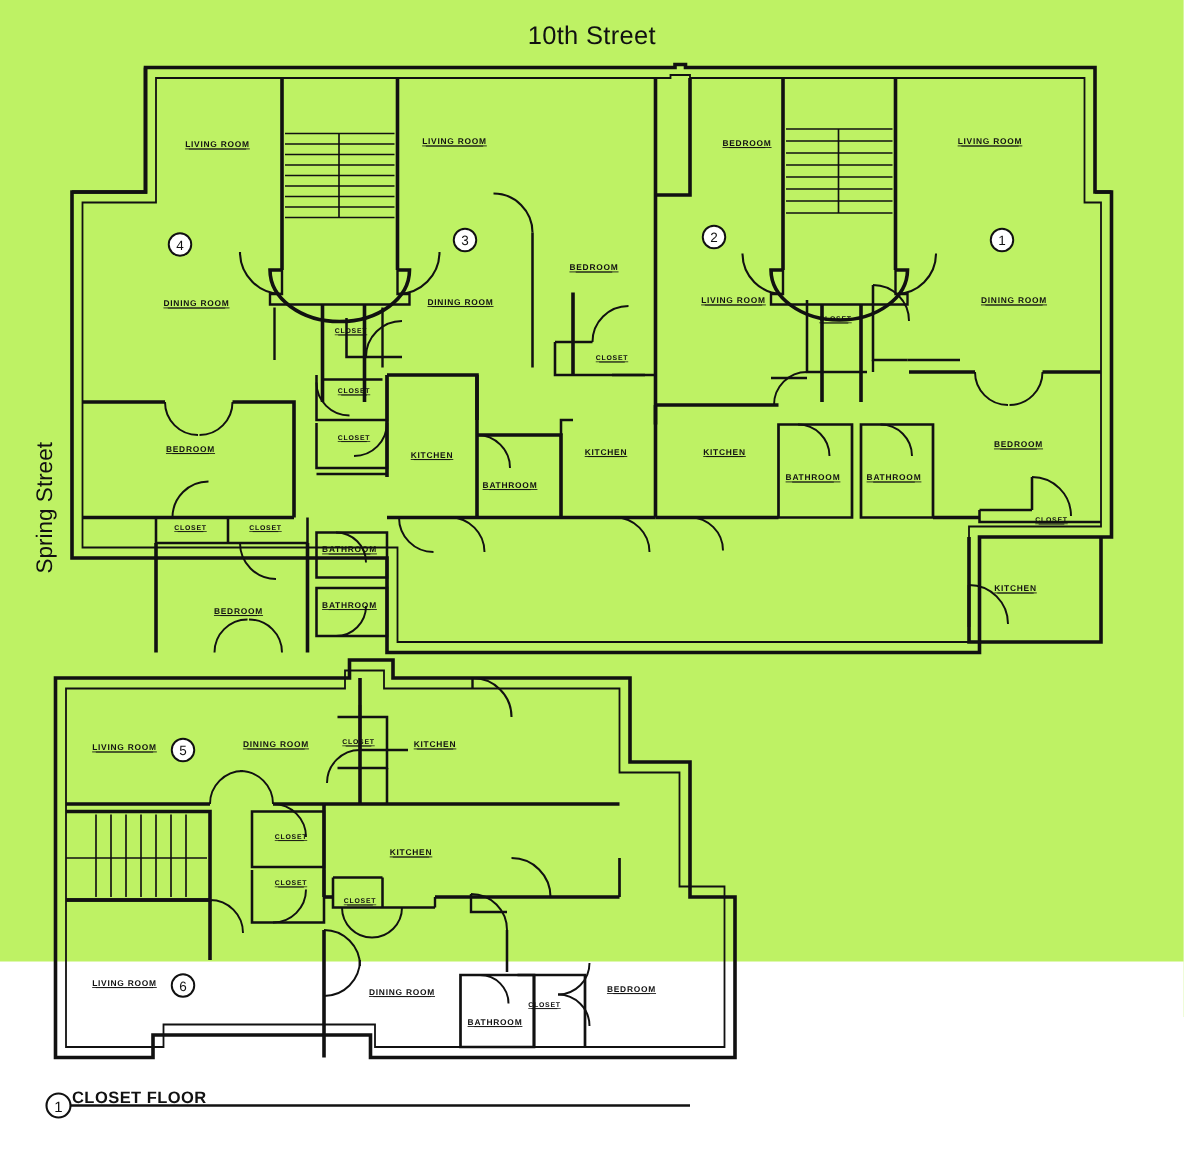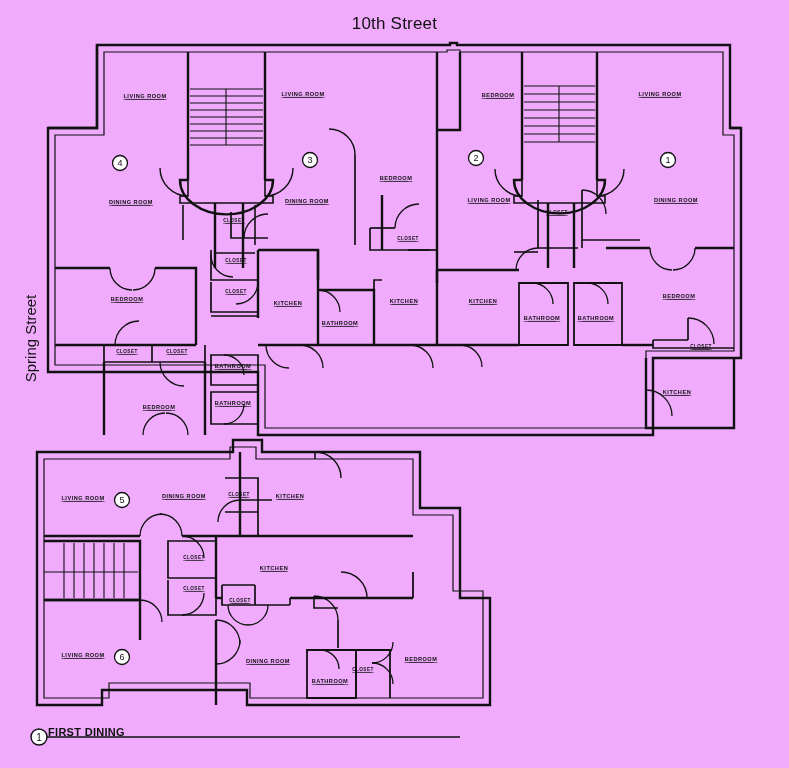--- a/index.html
+++ b/index.html
@@ -10,22 +10,22 @@
   body {
     width: 789px;
     height: 768px;
     font-family: "Liberation Sans", sans-serif;
     position: relative;
     overflow: hidden;
   }
   #plan-root {
     position: relative;
     width: 789px;
-    height: 768px;
-    background: #f0abfc;
+    height: 641px;
+    background: #bef264;
   }
   #street-title {
     position: absolute;
     left: 0;
     top: 14px;
     width: 789px;
     text-align: center;
     font-size: 17px;
     color: #111;
     letter-spacing: 0.2px;
@@ -401,14 +401,14 @@
         <text x="421" y="661" text-anchor="middle" font-family="'Liberation Sans', sans-serif" font-size="5.6" font-weight="bold" letter-spacing="0.5" fill="#111111" text-decoration="underline">BEDROOM</text>
         <line x1="408.848" x2="433.152" y1="662.4" y2="662.4" stroke="#111111" stroke-width="0.55"></line>
       </g>
 
     <g>
       <circle cx="39" cy="737" r="8" fill="#ffffff" stroke="#111111" stroke-width="1.4"></circle>
       <text id="footer-marker-text" x="39" y="741" text-anchor="middle" font-family="'Liberation Sans', sans-serif" font-size="10" fill="#111111">1</text>
     </g>
   </svg>
 
-  <div id="footer-label">FIRST DINING</div>
+  <div id="footer-label">CLOSET FLOOR</div>
 </div>
 
 </body></html>

